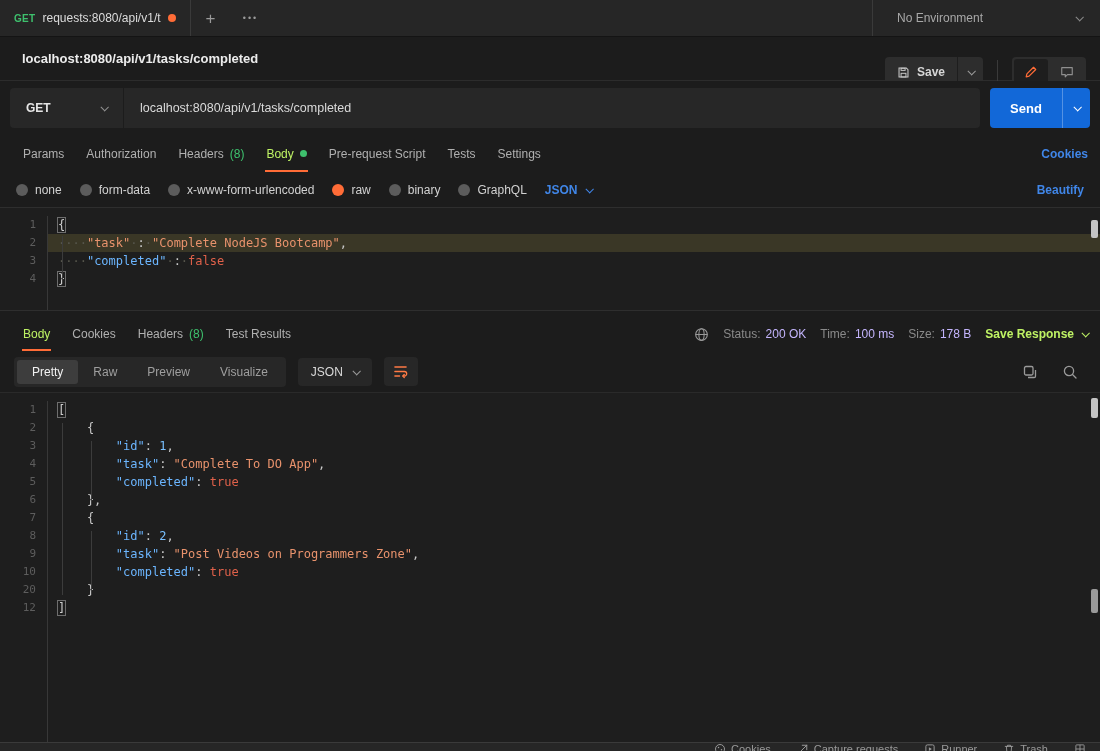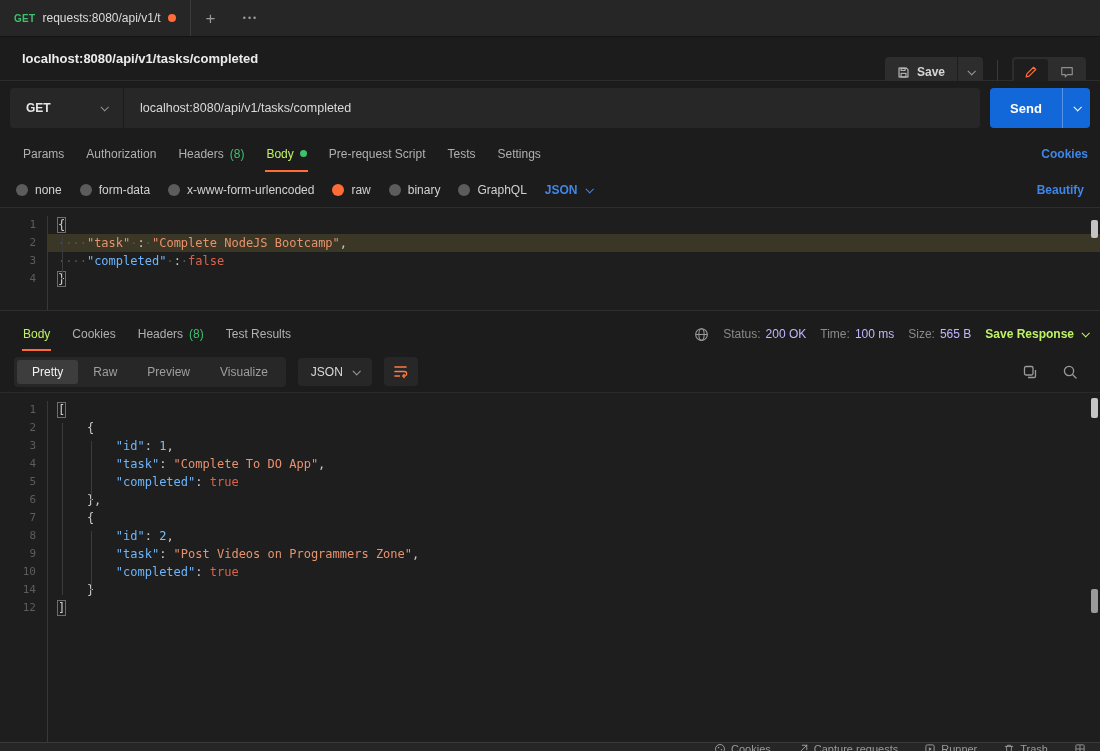--- a/index.html
+++ b/index.html
@@ -114,20 +114,24 @@
       <span class="tab-method">GET</span>
       <span class="tab-title">requests:8080/api/v1/t</span>
       <span class="dot-orange"></span>
     </div>
     <div class="strip-btn">
         <span class="plus-glyph">+</span>
       </div>
     <div class="strip-btn">
         <span class="more-glyph">•••</span>
       </div>
+    <div class="env-area">
+      <span class="env-label">No Environment</span>
+      <span class="chev" style="color:#8a8a8a"></span>
+    </div>
   </div>
 
   <div class="titlebar">
     <span class="req-title">localhost:8080/api/v1/tasks/completed</span>
     <div class="titlebar-right">
       <div class="save-group">
         <div class="save-main">
           <svg width="13" height="13" viewBox="0 0 16 16">
               <path d="M2.5 2.5h9l2 2v9h-11z" fill="none" stroke="#c9c9c9" stroke-width="1.3"></path>
               <rect x="5" y="9" width="6" height="4.5" fill="none" stroke="#c9c9c9" stroke-width="1.2"></rect>
@@ -276,21 +280,21 @@
       <span class="meta-pair">
           <span class="meta-label">Status:</span>
           <span class="meta-val">200 OK</span>
         </span>
       <span class="meta-pair">
           <span class="meta-label">Time:</span>
           <span class="meta-val">100 ms</span>
         </span>
       <span class="meta-pair">
           <span class="meta-label">Size:</span>
-          <span class="meta-val">565 B</span>
+          <span class="meta-val">178 B</span>
         </span>
       <span class="save-resp">
         <span>Save Response</span>
         <span class="chev"></span>
       </span>
     </div>
   </div>
 
   <div class="resptoolbar">
     <div class="seg" id="view-seg">
@@ -327,21 +331,21 @@
         <div class="ln">1</div>
         <div class="ln">2</div>
         <div class="ln">3</div>
         <div class="ln">4</div>
         <div class="ln">5</div>
         <div class="ln">6</div>
         <div class="ln">7</div>
         <div class="ln">8</div>
         <div class="ln">9</div>
         <div class="ln">10</div>
-        <div class="ln">14</div>
+        <div class="ln">20</div>
         <div class="ln">12</div>
       </div>
     <div class="code-pane" id="resp-code">
       <div class="guide" style="left:14px; top:22px; height:172px;"></div>
       <div class="guide" style="left:43px; top:40px; height:64px;"></div>
       <div class="guide" style="left:43px; top:130px; height:64px;"></div>
     <div class="code-line"><span class="tk-br">[</span></div>
         <div class="code-line"><span class="tk-pun">    {</span></div>
         <div class="code-line"><span class="tk-pun">        </span><span class="tk-key">"id"</span><span class="tk-pun">: </span><span class="tk-num">1</span><span class="tk-pun">,</span></div>
         <div class="code-line"><span class="tk-pun">        </span><span class="tk-key">"task"</span><span class="tk-pun">: </span><span class="tk-str">"Complete To DO App"</span><span class="tk-pun">,</span></div>

